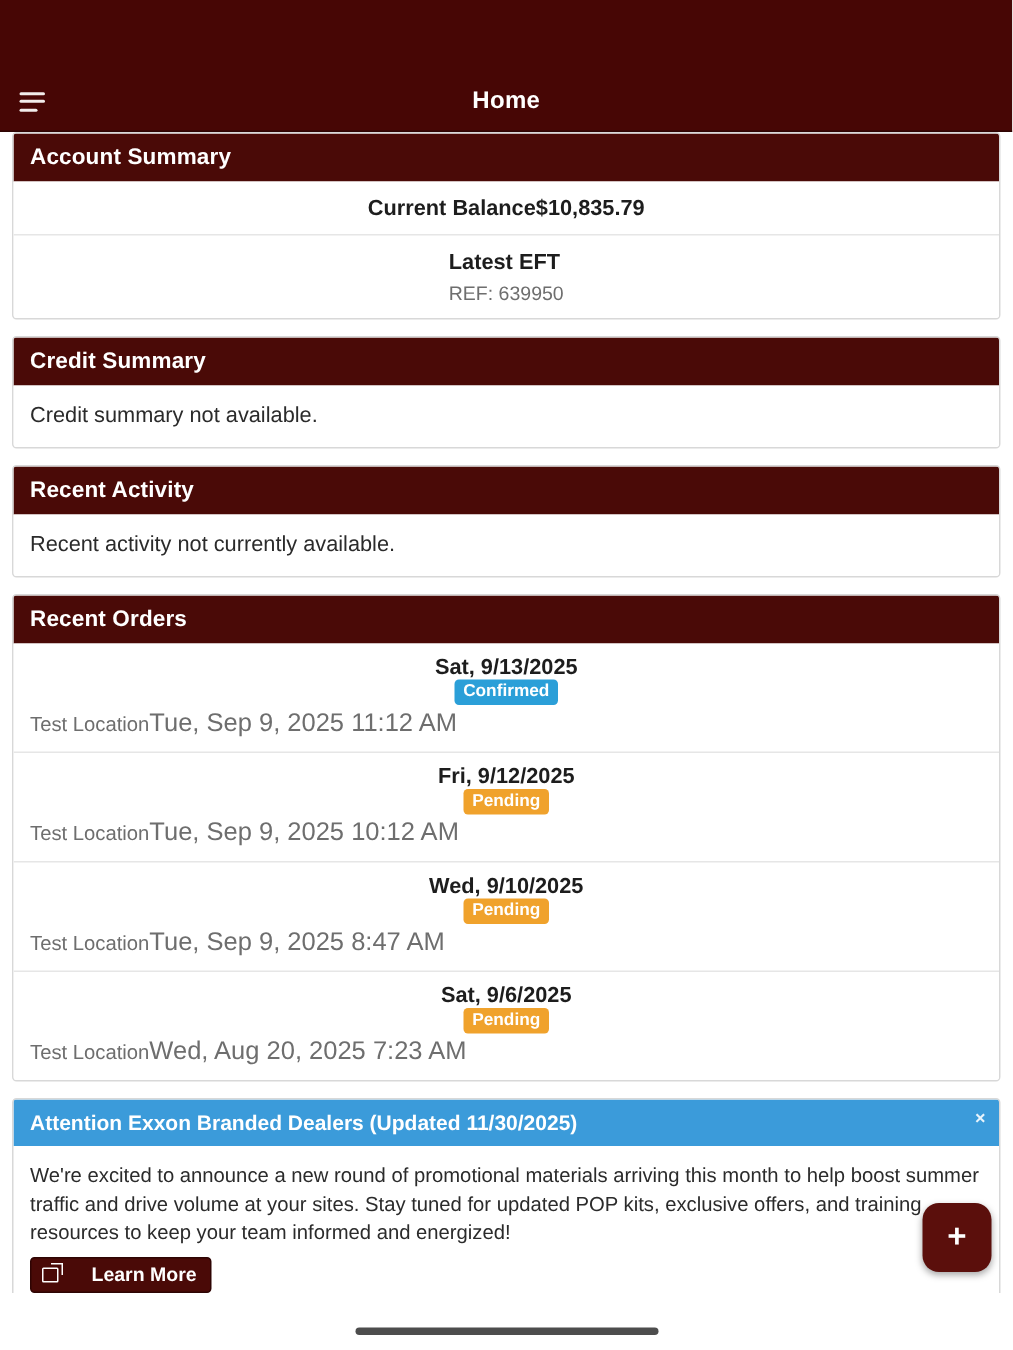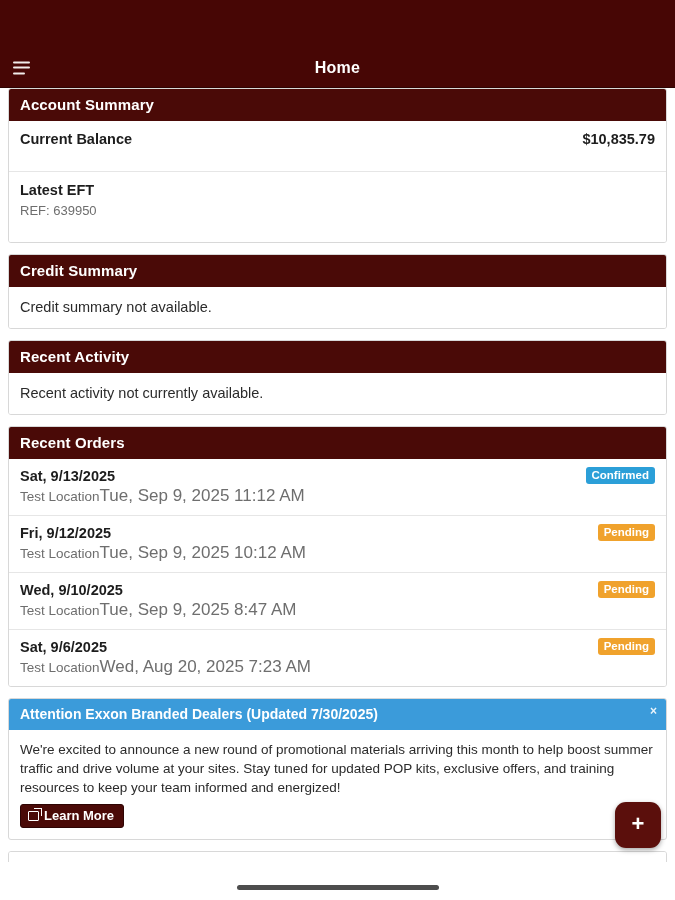--- a/index.html
+++ b/index.html
@@ -83,23 +83,23 @@
   .card-body { background:#ffffff; }
   .card-msg {
     padding:12px 11px 13px 11px;
     font-size:14.5px;
     color:#2b2b2b;
   }
 
   
   .kv-row {
     display:flex;
-    justify-content:space-between;
+    justify-content:center;
     align-items:flex-start;
-    padding:9px 11px 22px 11px;
+    padding:9px 11px 7px 11px;
     border-bottom:1px solid #e6e6e6;
   }
   .kv-row:last-child { border-bottom:none; }
   .kv-left { display:flex; flex-direction:column; }
   .kv-right { display:flex; flex-direction:column; align-items:flex-end; }
   .kv-primary {
     font-size:14.5px;
     font-weight:bold;
     color:#1d1d1d;
     line-height:19px;
@@ -112,21 +112,21 @@
   }
 
   
   .order-row {
     position:relative;
     padding:8px 11px 9px 11px;
     border-bottom:1px solid #e6e6e6;
   }
   .order-row:last-child { border-bottom:none; }
   .order-top {
-    display:flex; justify-content:space-between; align-items:center;
+    display:flex; justify-content:space-between; align-items:center;flex-direction:column;
   }
   .order-date {
     font-size:14.5px; font-weight:bold; color:#1d1d1d;
   }
   .order-bottom {
     display:flex; justify-content:flex-start; align-items:center;
     margin-top:2px;
   }
   .order-loc { font-size:13.5px; color:#6e6e6e; }
   .order-ts  { font-size:17px; color:#6e6e6e; }
@@ -175,21 +175,21 @@
     padding:10px 11px 11px 11px;
   }
   .announce-text {
     font-size:13.5px;
     color:#2b2b2b;
     line-height:19px;
   }
   .learn-btn {
     display:inline-flex;
     align-items:center;
-    gap:5px;
+    gap:22px;
     background:#4a0a07;
     color:#ffffff;
     font-size:13px;
     font-weight:bold;
     border:1px solid #2e0403;
     border-radius:3px;
     padding:3px 9px 4px 7px;
     margin-top:7px;
     cursor:pointer;
   }
@@ -366,21 +366,21 @@
             <div class="order-loc">Test Location</div>
             <div class="order-ts">Wed, Aug 20, 2025 7:23 AM</div>
           </div>
         </div>
 
       </div>
     </div>
 
     <div class="announce">
       <div class="announce-head">
-        <div class="announce-title">Attention Exxon Branded Dealers  (Updated 7/30/2025)</div>
+        <div class="announce-title">Attention Exxon Branded Dealers  (Updated 11/30/2025)</div>
         <div class="announce-close">×</div>
       </div>
       <div class="announce-body">
         <div class="announce-text">We're excited to announce a new round of promotional materials arriving this month to help boost summer traffic and drive volume at your sites. Stay tuned for updated POP kits, exclusive offers, and training resources to keep your team informed and energized!</div>
         <div class="learn-btn">
           <span class="ext-icon"></span>
           <span>Learn More</span>
         </div>
       </div>
     </div>

